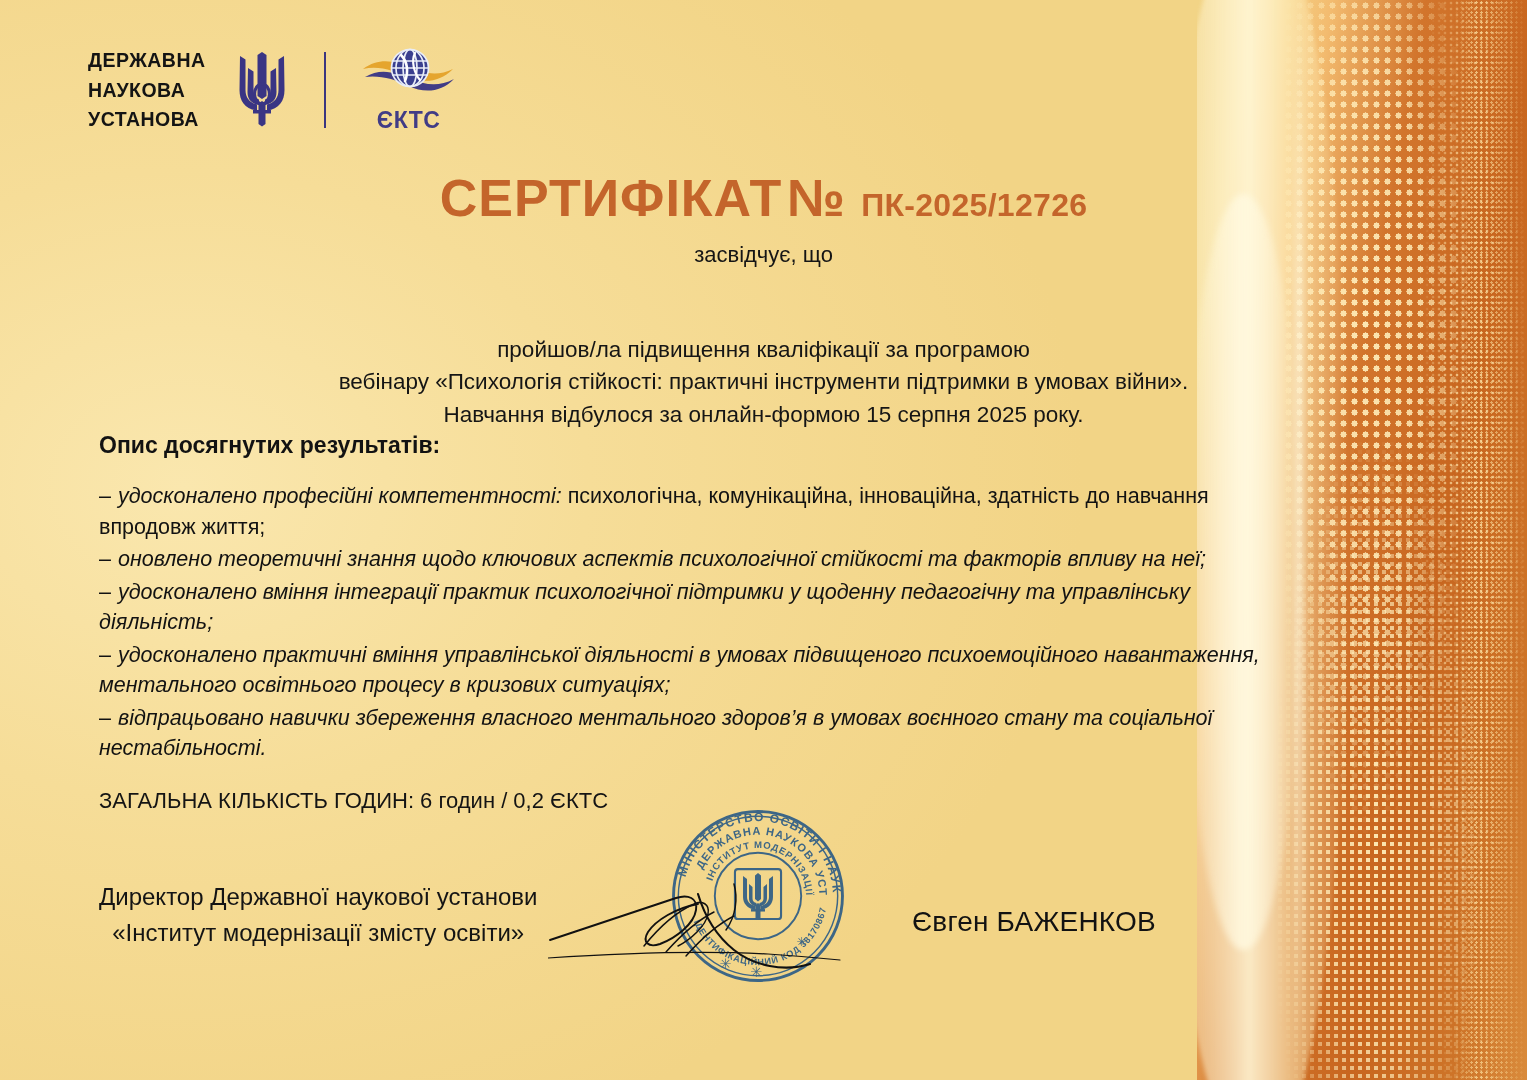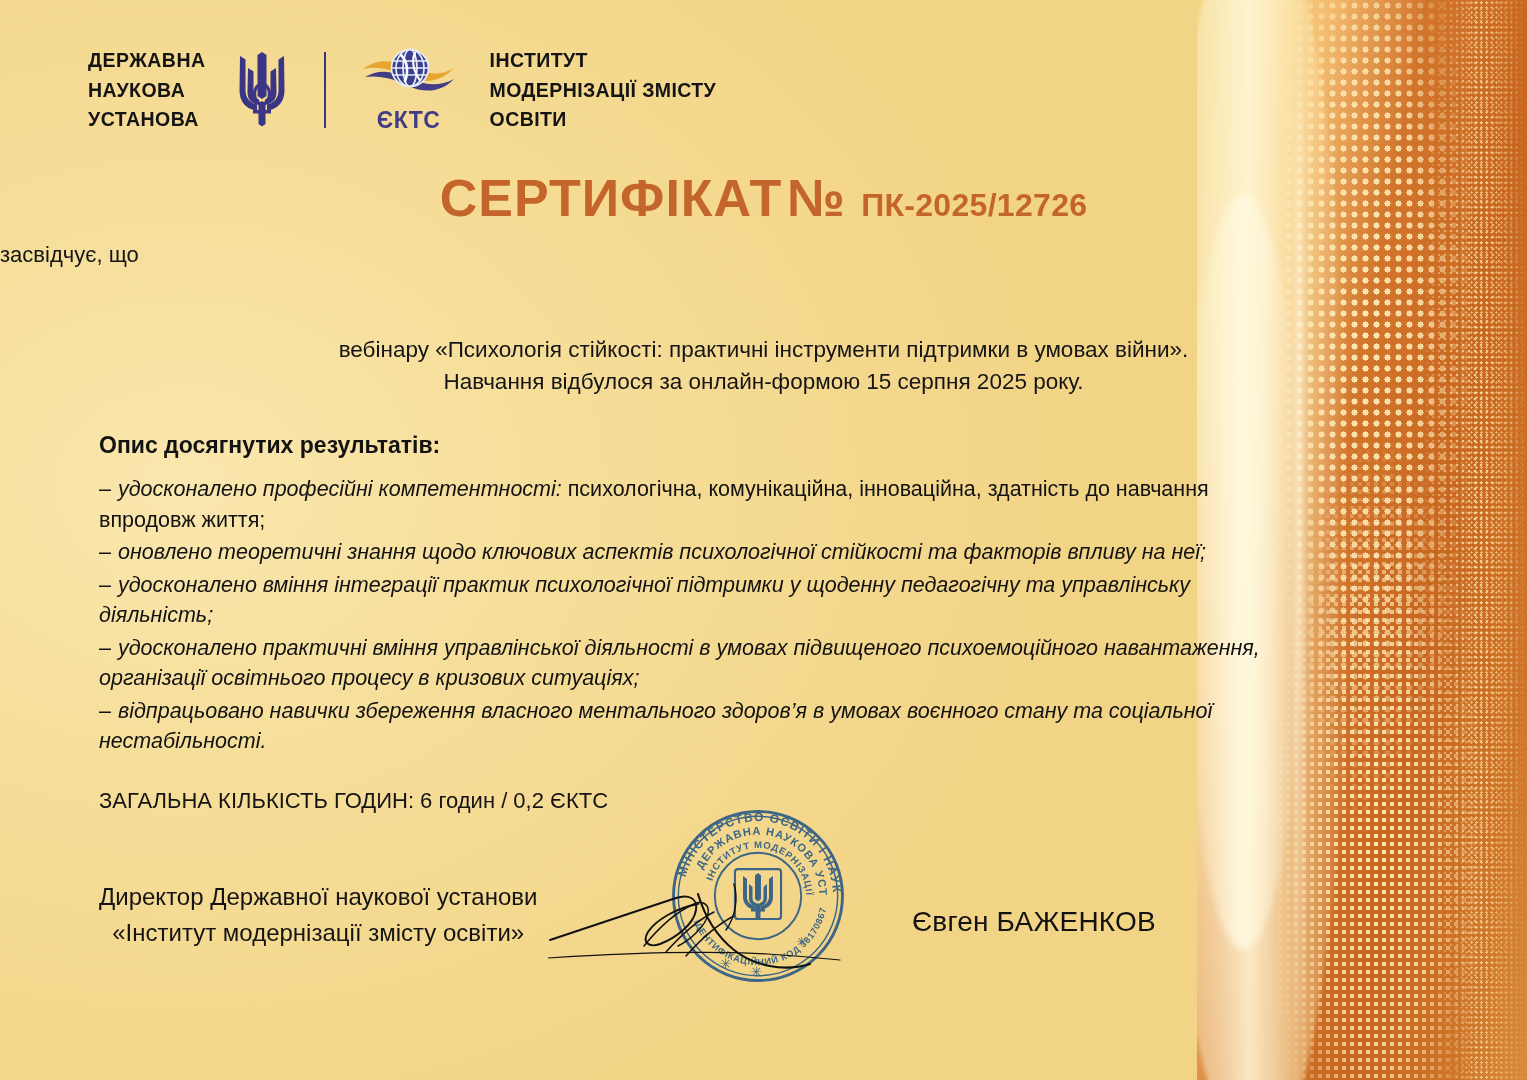--- a/index.html
+++ b/index.html
@@ -174,21 +174,21 @@
     font-size:32px;
     color:#C4652B;
     letter-spacing:0.3px;
     margin-left:12px;
     vertical-align:baseline;
   }
 
   .attests {
     position:absolute;
     top:242px; left:0; right:0;
-    text-align:left;
+    text-align:center;
     font-size:22px;
     color:#151515;
     z-index:5;
   }
   .person-name {
     position:absolute;
     top:274px; left:0; right:0;
     text-align:center;
     font-size:40px;
     font-weight:bold;
@@ -213,21 +213,21 @@
   .results {
     position:absolute;
     top:432px; left:99px;
     width:1210px;
     z-index:5;
   }
   .results-head {
     font-size:23px;
     font-weight:bold;
     color:#121212;
-    margin-bottom:15px;
+    margin-bottom:22px;
   }
   .bullet {
     font-size:21.5px;
     font-style:italic;
     color:#121212;
     line-height:1.42;
     margin-bottom:2px;
     text-align:left;
   }
   .bullet .dash {
@@ -335,37 +335,33 @@
             <ellipse cx="19" cy="19" rx="14" ry="18.5"></ellipse>
             <path d="M1.2 12 H36.8 M0.5 19 H37.5 M1.2 26 H36.8"></path>
           </g>
           <path d="M10 6 C16 12 18 22 14 32" fill="none" stroke="#FFFFFF" stroke-width="2.6" stroke-linecap="round"></path>
           <path d="M24 4 C20 12 23 24 29 31" fill="none" stroke="#FFFFFF" stroke-width="2.2" stroke-linecap="round"></path>
         </g>
       </svg>
       <div class="imzo-word">ЄКТС</div>
     </div>
 
-    <div class="inst-words">
-      <div>ІНСТИТУТ</div>
-      <div>МОДЕРНІЗАЦІЇ ЗМІСТУ</div>
-      <div>ОСВІТИ</div>
-    </div>
   </div>
 
   <div class="title-row">
     <span class="title-main">СЕРТИФІКАТ</span>
     <span class="title-no">№</span>
     <span class="title-num">ПК-2025/12726</span>
   </div>
 
   <div class="attests">засвідчує, що</div>
 
 
   <div class="prog-lines">
+    <div>пройшов/ла підвищення кваліфікації за програмою</div>
     <div>вебінару «Психологія стійкості: практичні інструменти підтримки в умовах війни».</div>
     <div>Навчання відбулося за онлайн-формою 15 серпня 2025 року.</div>
   </div>
 
   <div class="results">
     <div class="results-head">Опис досягнутих результатів:</div>
 
     <div class="bullet">
       <span class="dash">–</span><span>удосконалено професійні компетентності:</span><span class="upright"> психологічна, комунікаційна, інноваційна, здатність до навчання впродовж життя;</span>
     </div>
@@ -373,21 +369,21 @@
     <div class="bullet">
       <span class="dash">–</span><span>оновлено теоретичні знання щодо ключових аспектів психологічної стійкості та факторів впливу на неї;</span>
     </div>
 
     <div class="bullet">
       <span class="dash">–</span><span>удосконалено вміння інтеграції практик психологічної підтримки у щоденну педагогічну та управлінську діяльність;</span>
     </div>
 
 
     <div class="bullet">
-      <span class="dash">–</span><span>удосконалено практичні вміння управлінської діяльності  в умовах підвищеного психоемоційного навантаження, організації освітнього процесу в кризових ситуаціях;</span>
+      <span class="dash">–</span><span>удосконалено практичні вміння управлінської діяльності  в умовах підвищеного психоемоційного навантаження, ментального освітнього процесу в кризових ситуаціях;</span>
     </div>
 
     <div class="bullet">
       <span class="dash">–</span><span>відпрацьовано навички збереження власного ментального здоров’я в умовах воєнного стану та соціальної нестабільності.</span>
     </div>
   </div>
 
   <div class="hours">ЗАГАЛЬНА КІЛЬКІСТЬ ГОДИН: 6 годин / 0,2 ЄКТС</div>
 
   <div class="seal">

